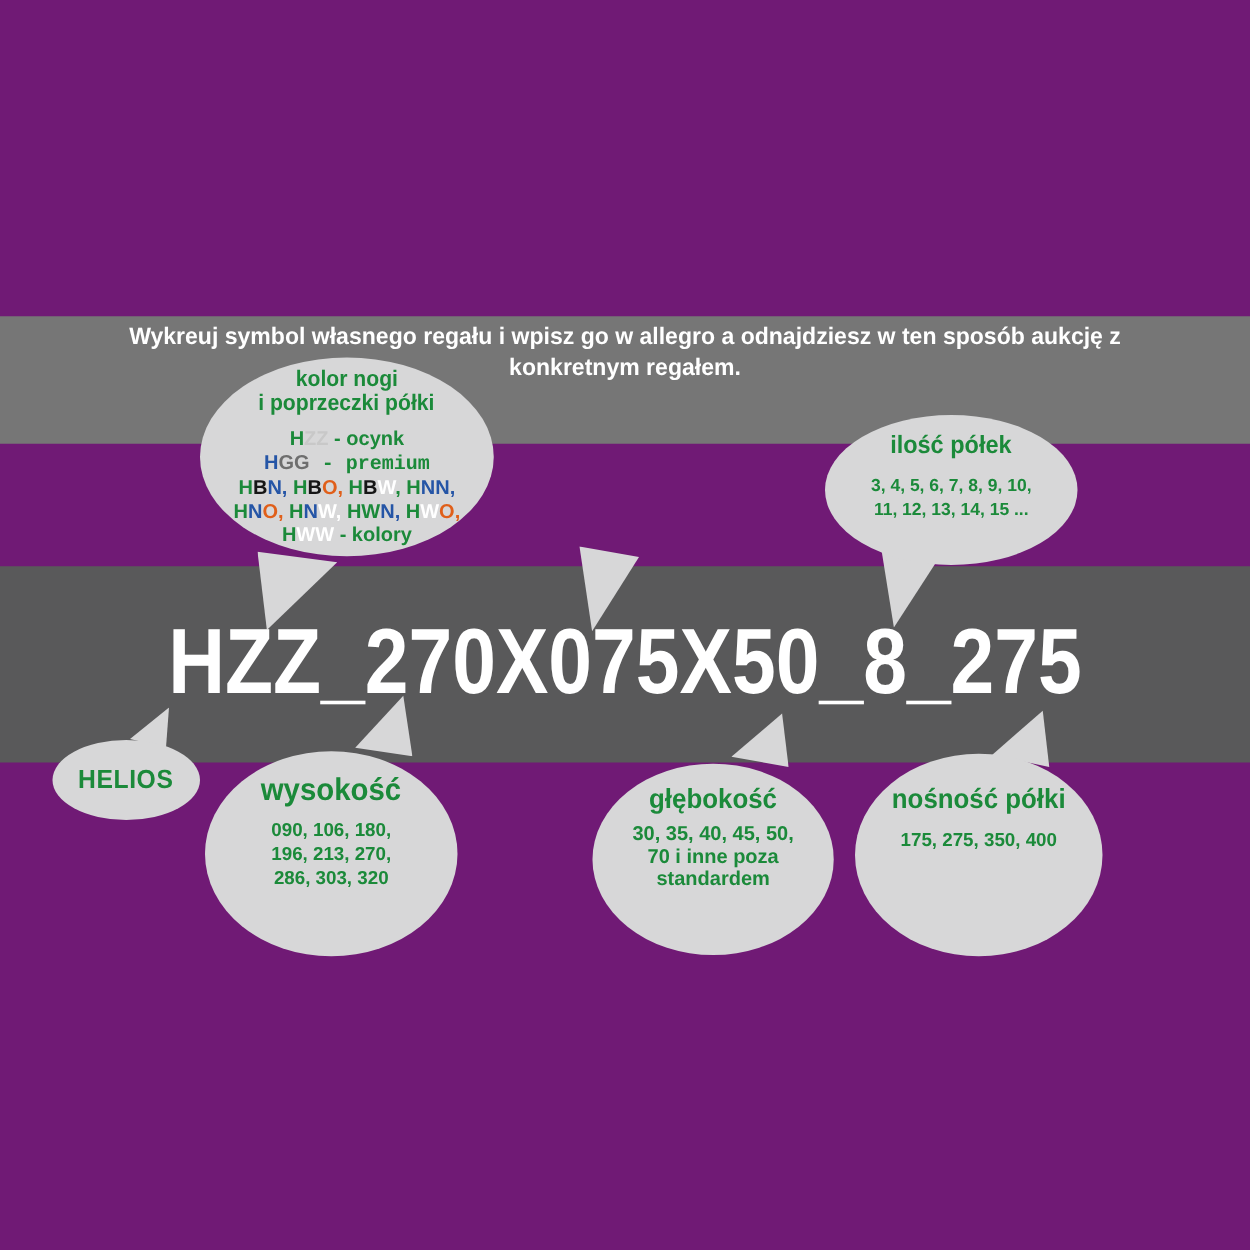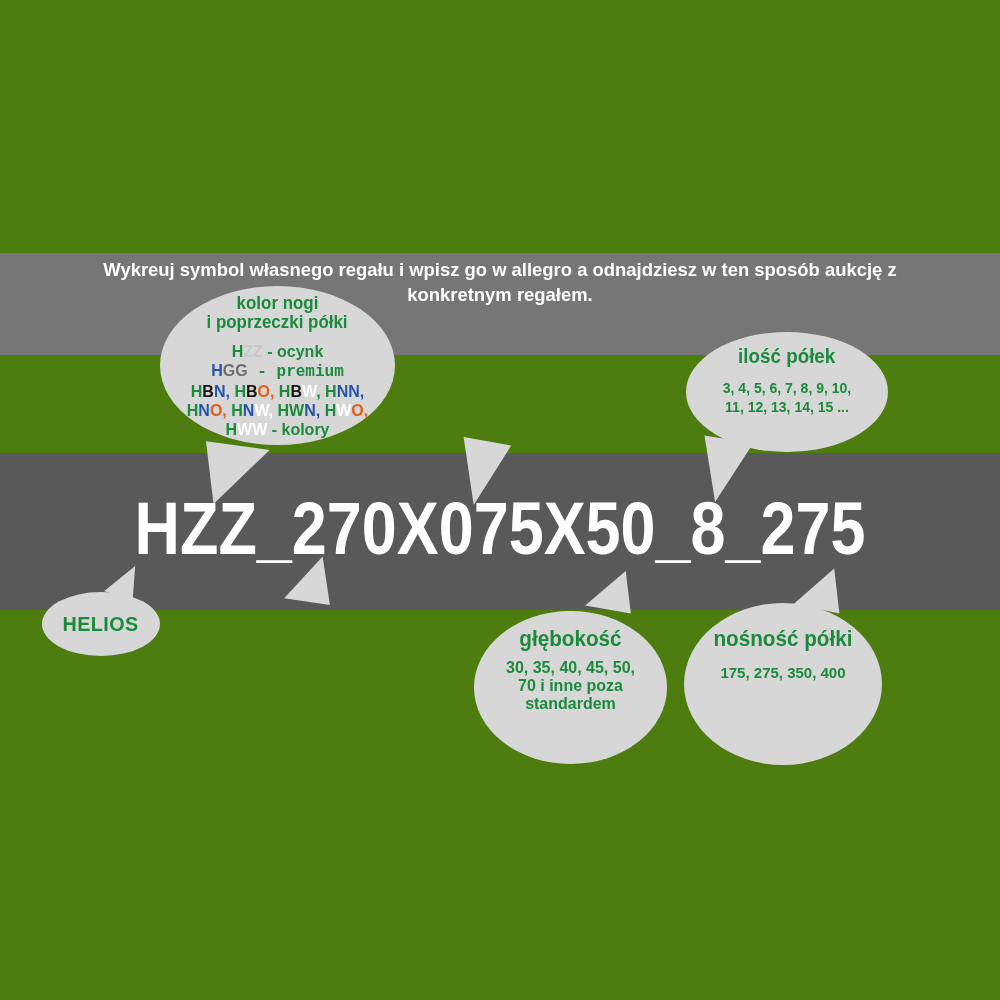--- a/index.html
+++ b/index.html
@@ -2,21 +2,21 @@
 <html style="--band-top: #767676; --band-dark: #59595a; --bubble: #d7d7d8; --green: #1b8a3a; --blue: #2555a6; --orange: #e05f1a; --black: #161616; --white: #ffffff; --grayLight: #c8c8c8; --grayDark: #6e6e6e;"><head>
 <meta charset="utf-8">
 <style>
   :root{
     --band-top:#767676; --band-dark:#59595a; --bubble:#d7d7d8;
     --green:#1b8a3a; --blue:#2555a6; --orange:#e05f1a;
     --black:#161616; --white:#ffffff; --grayLight:#c8c8c8; --grayDark:#6e6e6e;
   }
   html,body{margin:0;padding:0;background:#ffffff;}
   .canvas{
-    position:relative;width:1000px;height:1000px;background:#4d7c0f;
+    position:relative;width:1000px;height:1000px;background:#701a75;
     overflow:hidden;font-family:"Liberation Sans",sans-serif;
   }
   .band{position:absolute;left:0;width:1000px;z-index:1;}
   .band-top{top:253px;height:102px;background:var(--band-top);}
   .band-dark{top:453px;height:157px;background:var(--band-dark);}
   .header-text{
     position:absolute;top:257px;left:0;width:1000px;z-index:5;
     color:#ffffff;font-weight:bold;font-size:19px;line-height:25px;
     text-align:center;transform:scaleX(0.97);transform-origin:50% 50%;
   }
@@ -41,21 +41,21 @@
   .bubble-kolor{left:160px;top:286px;width:235px;height:159px;padding-top:8px;box-sizing:border-box;align-items:center;}
   .bubble-kolor .b-title{font-size:18px;}
   .bubble-kolor .seg-line{font-size:16px;line-height:19px;}
   .tail-kolor{left:200px;top:438px;width:75px;height:66px;clip-path:polygon(8% 5%,93% 18%,18% 100%);}
   
   .bubble-szerokosc{left:448px;top:330px;width:202px;height:124px;padding-top:12px;box-sizing:border-box;}
   .bubble-szerokosc .b-title{font-size:20px;margin-bottom:7px;}
   .bubble-szerokosc .b-line{font-size:14px;line-height:18px;}
   .tail-szerokosc{left:458px;top:435px;width:56px;height:70px;clip-path:polygon(10% 3%,95% 15%,28% 100%);}
   
-  .bubble-ilosc{left:686px;top:332px;width:202px;height:120px;padding-top:14px;box-sizing:border-box;}
+  .bubble-ilosc{left:660px;top:332px;width:202px;height:120px;padding-top:14px;box-sizing:border-box;}
   .bubble-ilosc .b-title{font-size:20px;margin-bottom:11px;}
   .bubble-ilosc .b-line{font-size:14px;line-height:19px;}
   .tail-ilosc{left:700px;top:432px;width:56px;height:70px;clip-path:polygon(8% 5%,95% 16%,27% 100%);}
   
   .bubble-helios{left:42px;top:592px;width:118px;height:64px;justify-content:center;}
   .bubble-helios .b-title{font-size:21px;letter-spacing:0.5px;}
   .tail-helios{left:100px;top:564px;width:40px;height:34px;clip-path:polygon(88% 6%,10% 80%,82% 100%);}
   
   .bubble-wysokosc{left:164px;top:601px;width:202px;height:164px;padding-top:18px;box-sizing:border-box;}
   .bubble-wysokosc .b-title{font-size:25px;margin-bottom:9px;}
@@ -109,20 +109,26 @@
   <div class="bubble bubble-ilosc">
     <span class="b-title">ilość półek</span>
     <div class="b-line">3, 4, 5, 6, 7, 8, 9, 10,</div>
     <div class="b-line">11, 12, 13, 14, 15 ...</div>
   </div>
 
   <div class="bubble bubble-helios">
     <span class="b-title">HELIOS</span>
   </div>
 
+  <div class="bubble bubble-wysokosc">
+    <span class="b-title">wysokość</span>
+    <div class="b-line">090, 106, 180,</div>
+    <div class="b-line">196, 213, 270,</div>
+    <div class="b-line">286, 303, 320</div>
+  </div>
 
   <div class="bubble bubble-glebokosc">
     <span class="b-title">głębokość</span>
     <div class="b-line">30, 35, 40, 45, 50,</div>
     <div class="b-line">70 i inne poza</div>
     <div class="b-line">standardem</div>
   </div>
 
   <div class="bubble bubble-nosnosc">
     <span class="b-title">nośność półki</span>

